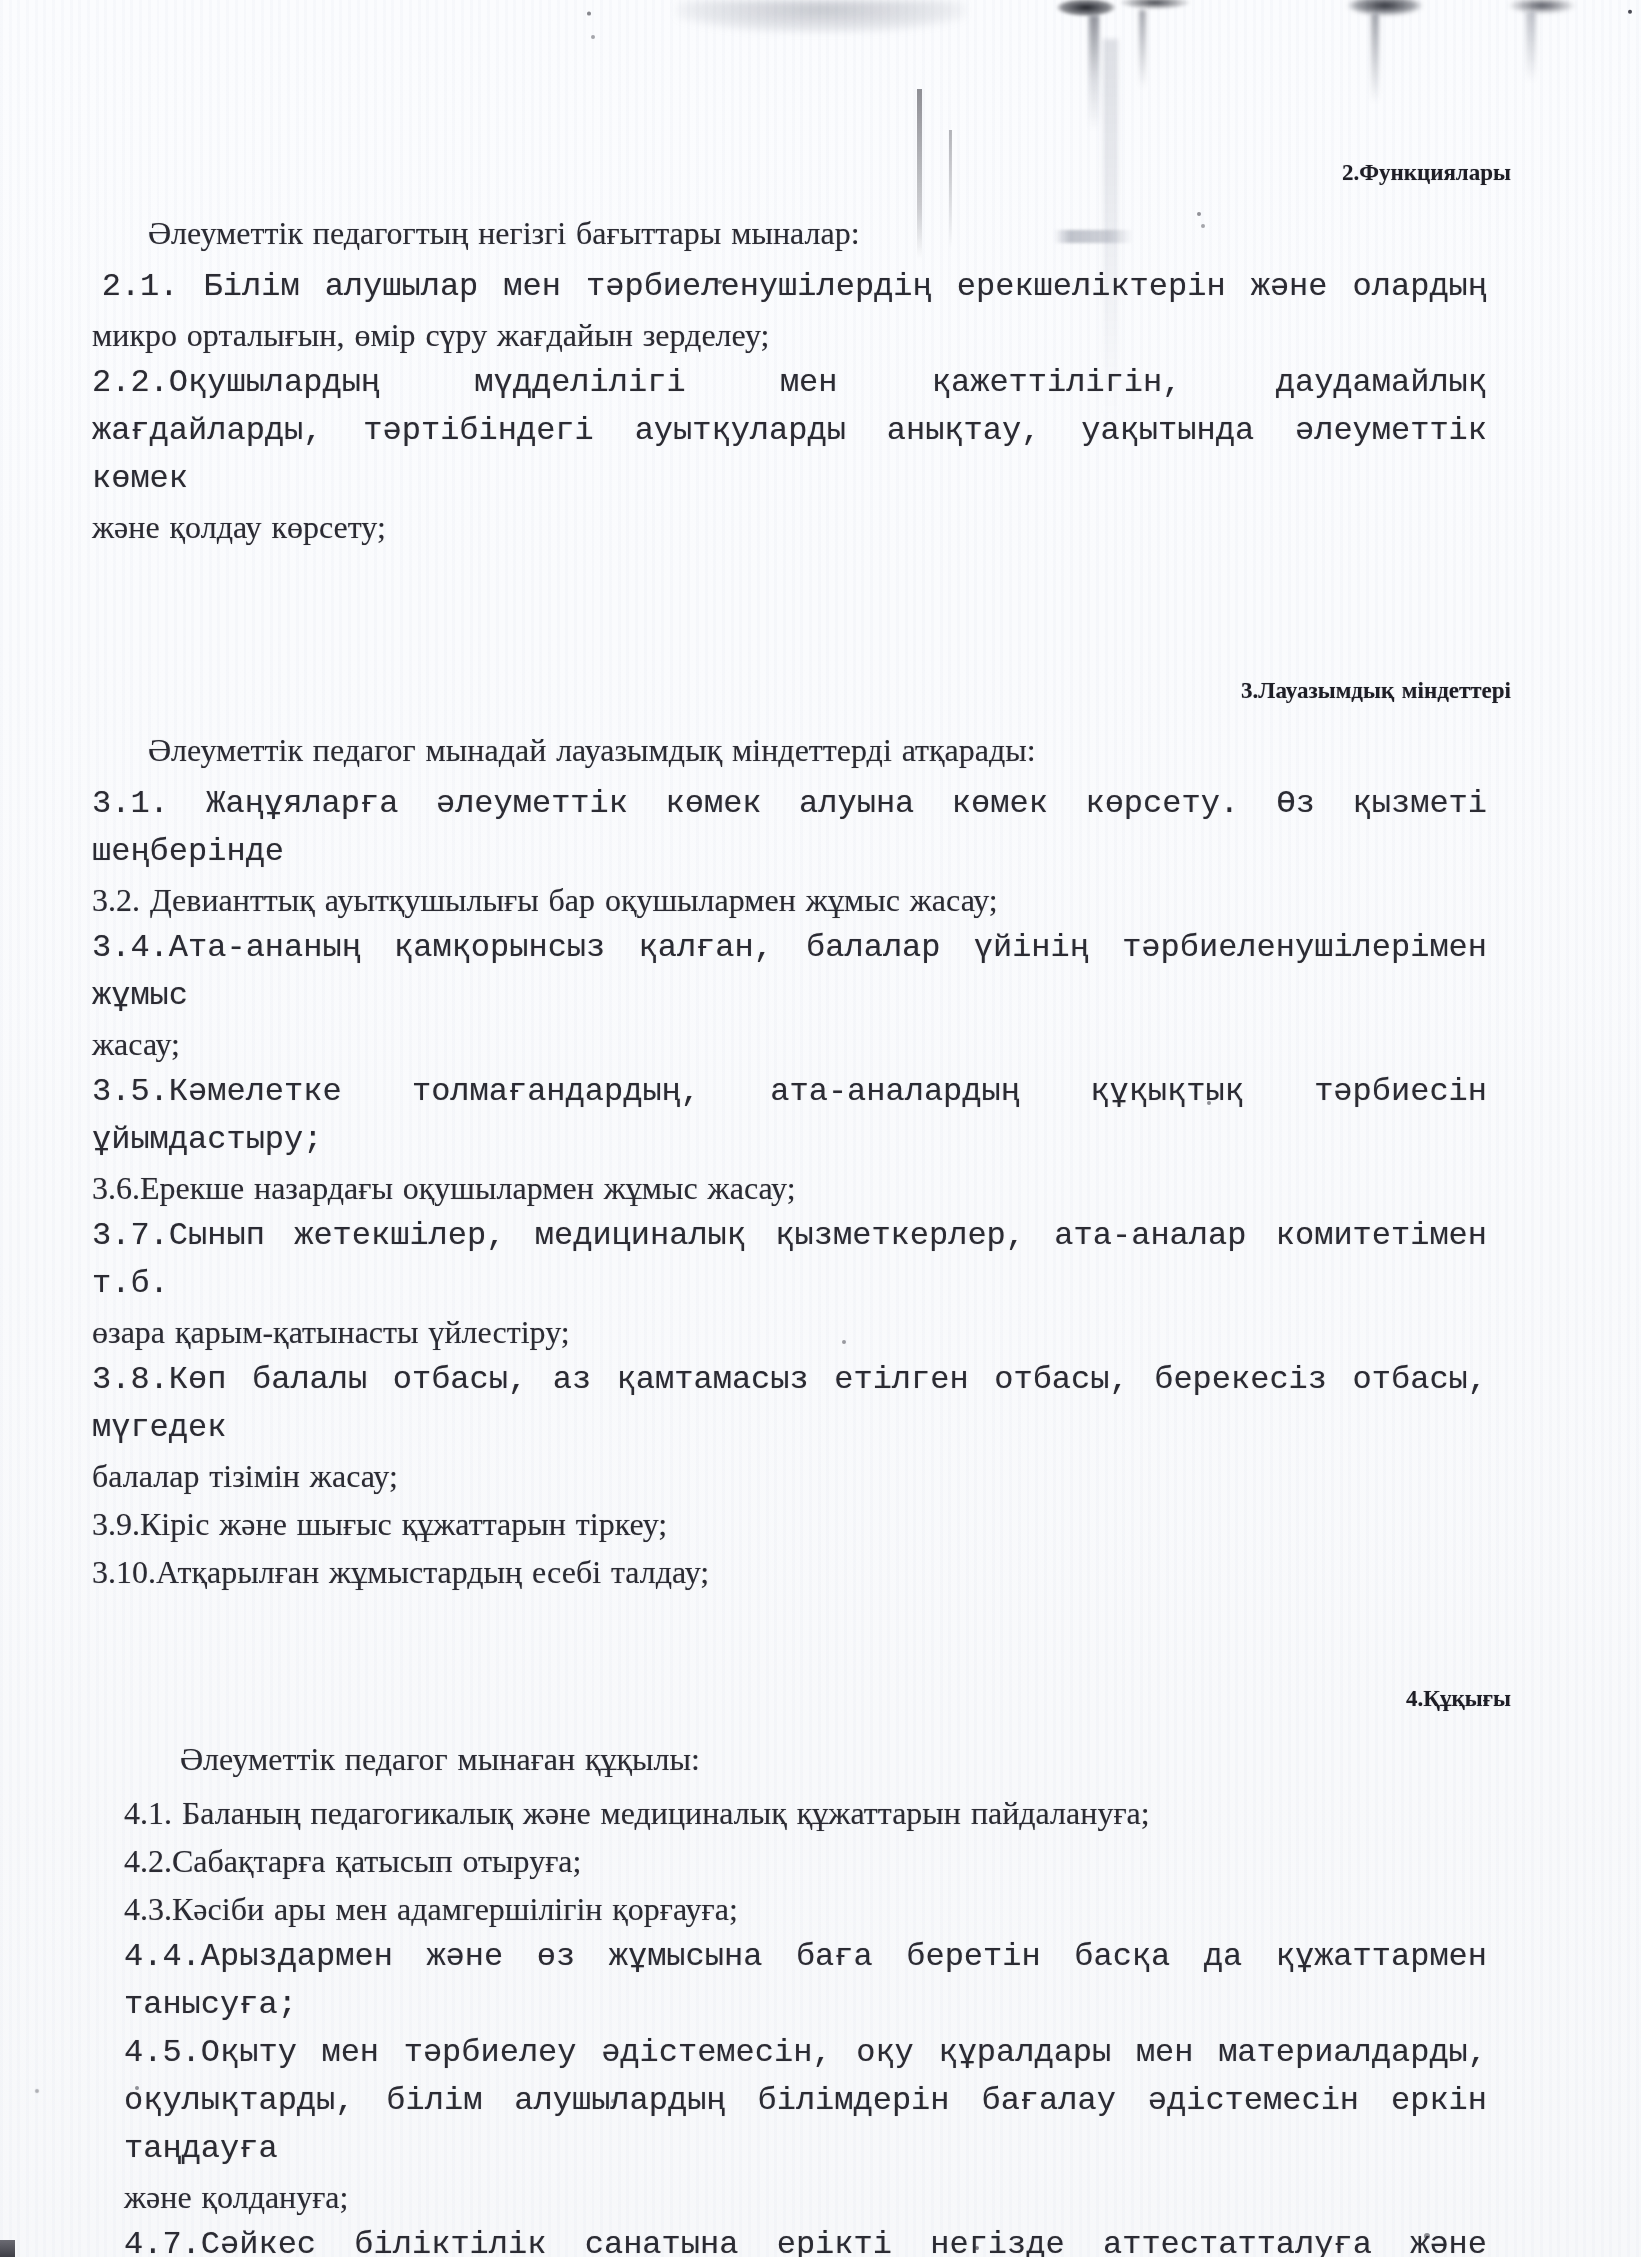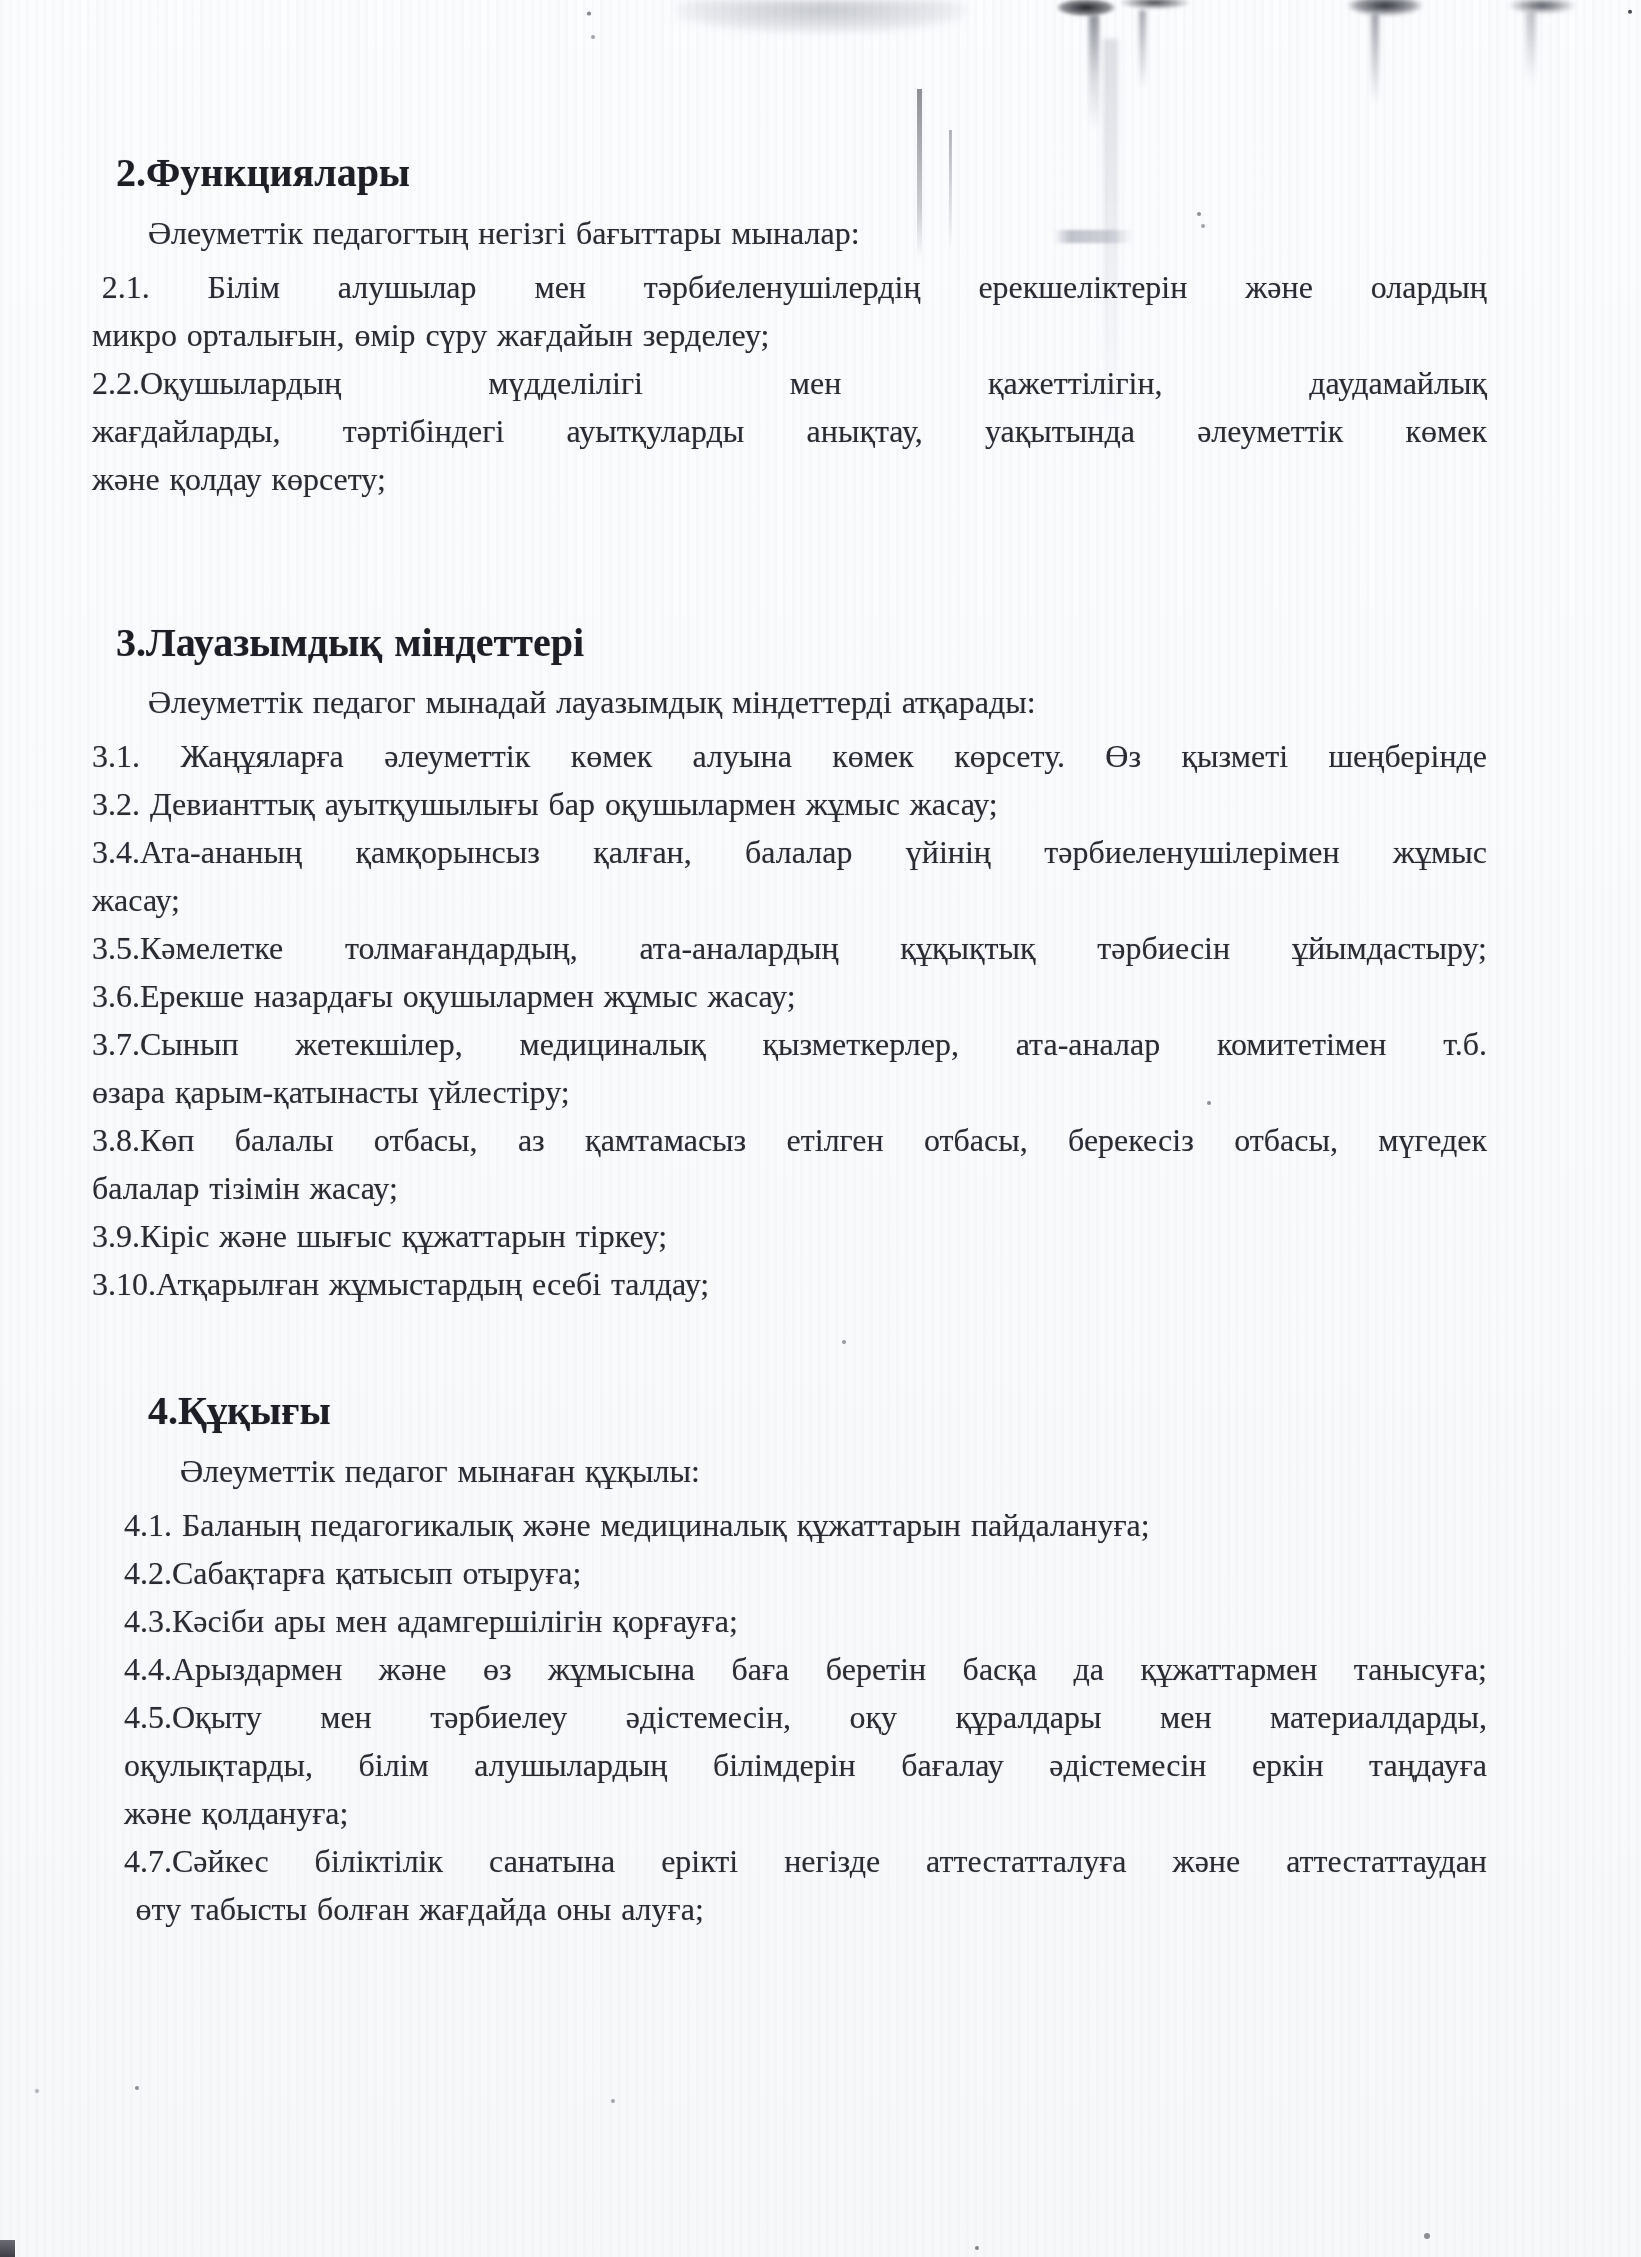--- a/index.html
+++ b/index.html
@@ -22,28 +22,28 @@
     pointer-events:none;
   }
   .content {
     position:relative; z-index:2;
     padding:147px 154px 0 92px;
     font-size:32px;
     word-spacing:1.9px;
     text-shadow:0 0 1px rgba(43,43,51,0.35);
   }
   .sec-h {
-    font-size:40px; font-weight:bold; color:#1e1e26;
-    text-align:left; line-height:52px; margin:0 0 7.7px 0;
+    font-size:23px; font-weight:bold; color:#1e1e26;
+    text-align:right; line-height:52px; margin:0 0 7.7px 0;
     transform:translateX(24px);
   }
   .intro { line-height:52px; margin:0 0 3.9px 0; padding-left:56px; }
   .para { margin:0; }
   .ln { line-height:48px; min-height:48px; }
-  .just { text-align:justify; text-align-last:justify; }
+  .just { text-align:justify; text-align-last:justify;font-family:Liberation Mono, monospace; }
   .ind-a { padding-left:9.7px; }
   .ind-b { padding-left:11.6px; }
   .sec-3 { margin-top:114px; }
   .sec-4 { margin-top:77px;margin-left:32px; }
 
   
   .art { position:absolute; pointer-events:none; z-index:1; }
   .smudge-gray   { left:676px; top:0; width:290px; height:33px;
     background:radial-gradient(ellipse at 50% 30%, rgba(90,95,110,0.32), rgba(120,125,140,0.14) 60%, transparent 78%);
     filter:blur(3.9px); }

